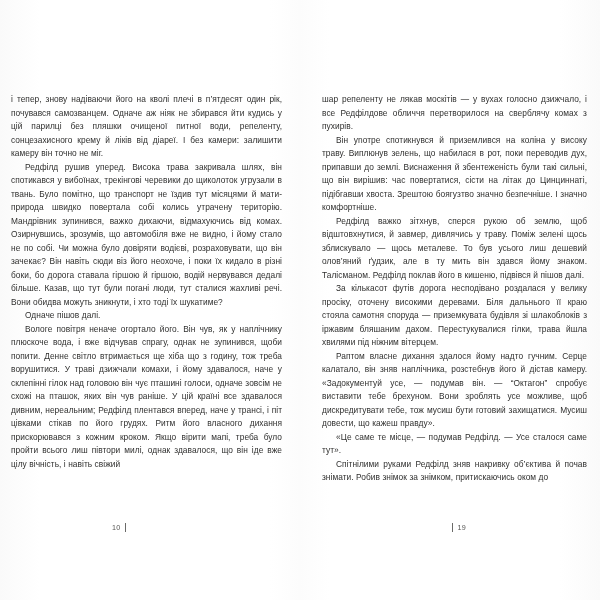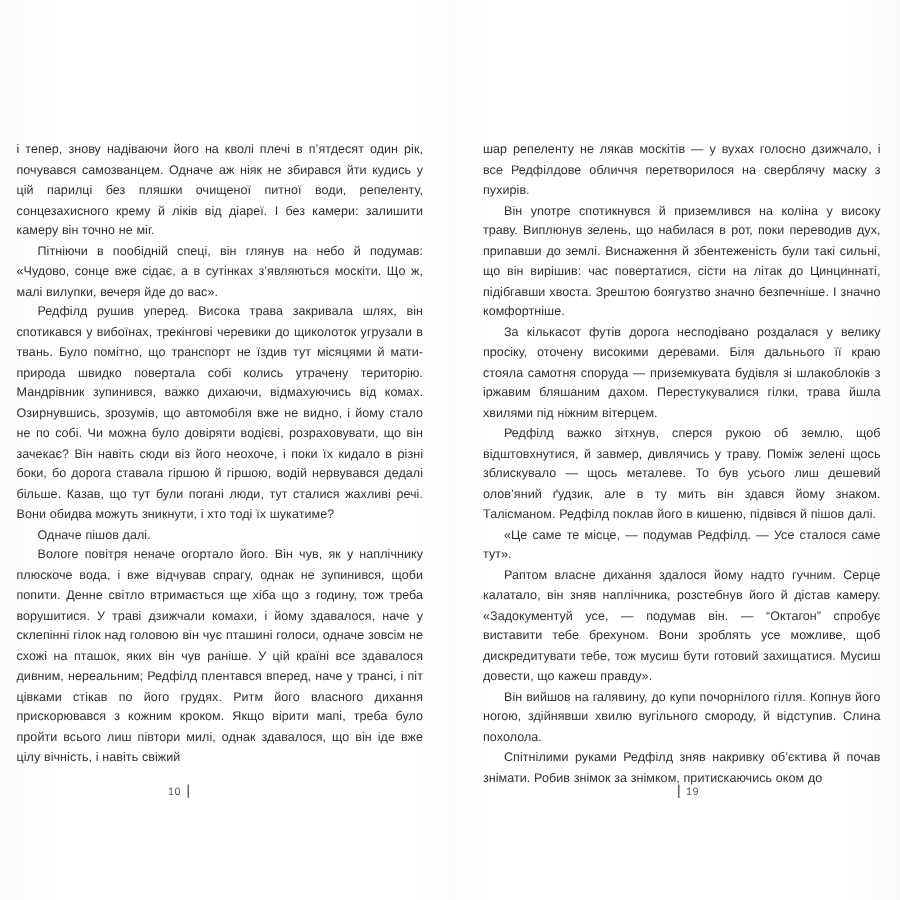--- a/index.html
+++ b/index.html
@@ -118,42 +118,40 @@
 <body>
 
 <div class="spread">
   <div class="paper-tone"></div>
 
   <div class="pages">
 
     <div class="page page-left">
       <div class="text-block">
         <p class="no-indent">і тепер, знову надіваючи його на кволі плечі в п’ятдесят один рік, почувався самозванцем. Одначе аж ніяк не збирався йти кудись у цій парилці без пляшки очищеної питної води, репеленту, сонцезахисного крему й ліків від діареї. І без камери: залишити камеру він точно не міг.</p>
-        <p>Пітніючи в пообідній спеці, він глянув на небо й подумав: «Чудово, сонце вже сідає, а в сутінках з’являються москіти. Що ж, малі вилупки, вечеря йде до вас».</p>
         <p>Редфілд рушив уперед. Висока трава закривала шлях, він спотикався у вибоїнах, трекінгові черевики до щиколоток угрузали в твань. Було помітно, що транспорт не їздив тут місяцями й мати-природа швидко повертала собі колись утрачену територію. Мандрівник зупинився, важко дихаючи, відмахуючись від комах. Озирнувшись, зрозумів, що автомобіля вже не видно, і йому стало не по собі. Чи можна було довіряти водієві, розраховувати, що він зачекає? Він навіть сюди віз його неохоче, і поки їх кидало в різні боки, бо дорога ставала гіршою й гіршою, водій нервувався дедалі більше. Казав, що тут були погані люди, тут сталися жахливі речі. Вони обидва можуть зникнути, і хто тоді їх шукатиме?</p>
         <p>Одначе пішов далі.</p>
         <p>Вологе повітря неначе огортало його. Він чув, як у наплічнику плюскоче вода, і вже відчував спрагу, однак не зупинився, щоби попити. Денне світло втримається ще хіба що з годину, тож треба ворушитися. У траві дзижчали комахи, і йому здавалося, наче у склепінні гілок над головою він чує пташині голоси, одначе зовсім не схожі на пташок, яких він чув раніше. У цій країні все здавалося дивним, нереальним; Редфілд плентався вперед, наче у трансі, і піт цівками стікав по його грудях. Ритм його власного дихання прискорювався з кожним кроком. Якщо вірити мапі, треба було пройти всього лиш півтори милі, однак здавалося, що він іде вже цілу вічність, і навіть свіжий</p>
       </div>
       <div class="folio folio-left">
         <div class="folio-inner">
           <span class="folio-num">10</span>
           <span class="folio-rule"></span>
         </div>
       </div>
     </div>
 
     <div class="page page-right">
       <div class="text-block">
-        <p class="no-indent">шар репеленту не лякав москітів — у вухах голосно дзижчало, і все Редфілдове обличчя перетворилося на сверблячу маску з пухирів.</p>
+        <p class="no-indent">шар репеленту не лякав москітів — у вухах голосно дзижчало, і все Редфілдове обличчя перетворилося на сверблячу комах з пухирів.</p>
         <p>Він уnотре спотикнувся й приземлився на коліна у високу траву. Виплюнув зелень, що набилася в рот, поки переводив дух, припавши до землі. Виснаження й збентеженість були такі сильні, що він вирішив: час повертатися, сісти на літак до Цинциннаті, підібгавши хвоста. Зрештою боягузтво значно безпечніше. І значно комфортніше.</p>
+        <p>Редфілд важко зітхнув, сперся рукою об землю, щоб відштовхнутися, й завмер, дивлячись у траву. Поміж зелені щось зблискувало — щось металеве. То був усього лиш дешевий олов’яний ґудзик, але в ту мить він здався йому знаком. Талісманом. Редфілд поклав його в кишеню, підвівся й пішов далі.</p>
         <p>За кількасот футів дорога несподівано роздалася у велику просіку, оточену високими деревами. Біля дальнього її краю стояла самотня споруда — приземкувата будівля зі шлакоблоків з іржавим бляшаним дахом. Перестукувалися гілки, трава йшла хвилями під ніжним вітерцем.</p>
-        <p>Редфілд важко зітхнув, сперся рукою об землю, щоб відштовхнутися, й завмер, дивлячись у траву. Поміж зелені щось зблискувало — щось металеве. То був усього лиш дешевий олов’яний ґудзик, але в ту мить він здався йому знаком. Талісманом. Редфілд поклав його в кишеню, підвівся й пішов далі.</p>
+        <p>Раптом власне дихання здалося йому надто гучним. Серце калатало, він зняв наплічника, розстебнув його й дістав камеру. «Задокументуй усе, — подумав він. — “Октагон” спробує виставити тебе брехуном. Вони зроблять усе можливе, щоб дискредитувати тебе, тож мусиш бути готовий захищатися. Мусиш довести, що кажеш правду».</p>
         <p>«Це саме те місце, — подумав Редфілд. — Усе сталося саме тут».</p>
-        <p>Раптом власне дихання здалося йому надто гучним. Серце калатало, він зняв наплічника, розстебнув його й дістав камеру. «Задокументуй усе, — подумав він. — “Октагон” спробує виставити тебе брехуном. Вони зроблять усе можливе, щоб дискредитувати тебе, тож мусиш бути готовий захищатися. Мусиш довести, що кажеш правду».</p>
-        <p>Він вийшов на галявину, до купи почорнілого гілля. Копнув його ногою, здійнявши хвилю вугільного смороду, й відступив. Слина похолола.</p>
         <p>Спітнілими руками Редфілд зняв накривку об’єктива й почав знімати. Робив знімок за знімком, притискаючись оком до</p>
       </div>
       <div class="folio folio-right">
         <div class="folio-inner">
           <span class="folio-rule"></span>
           <span class="folio-num">19</span>
         </div>
       </div>
     </div>
 

